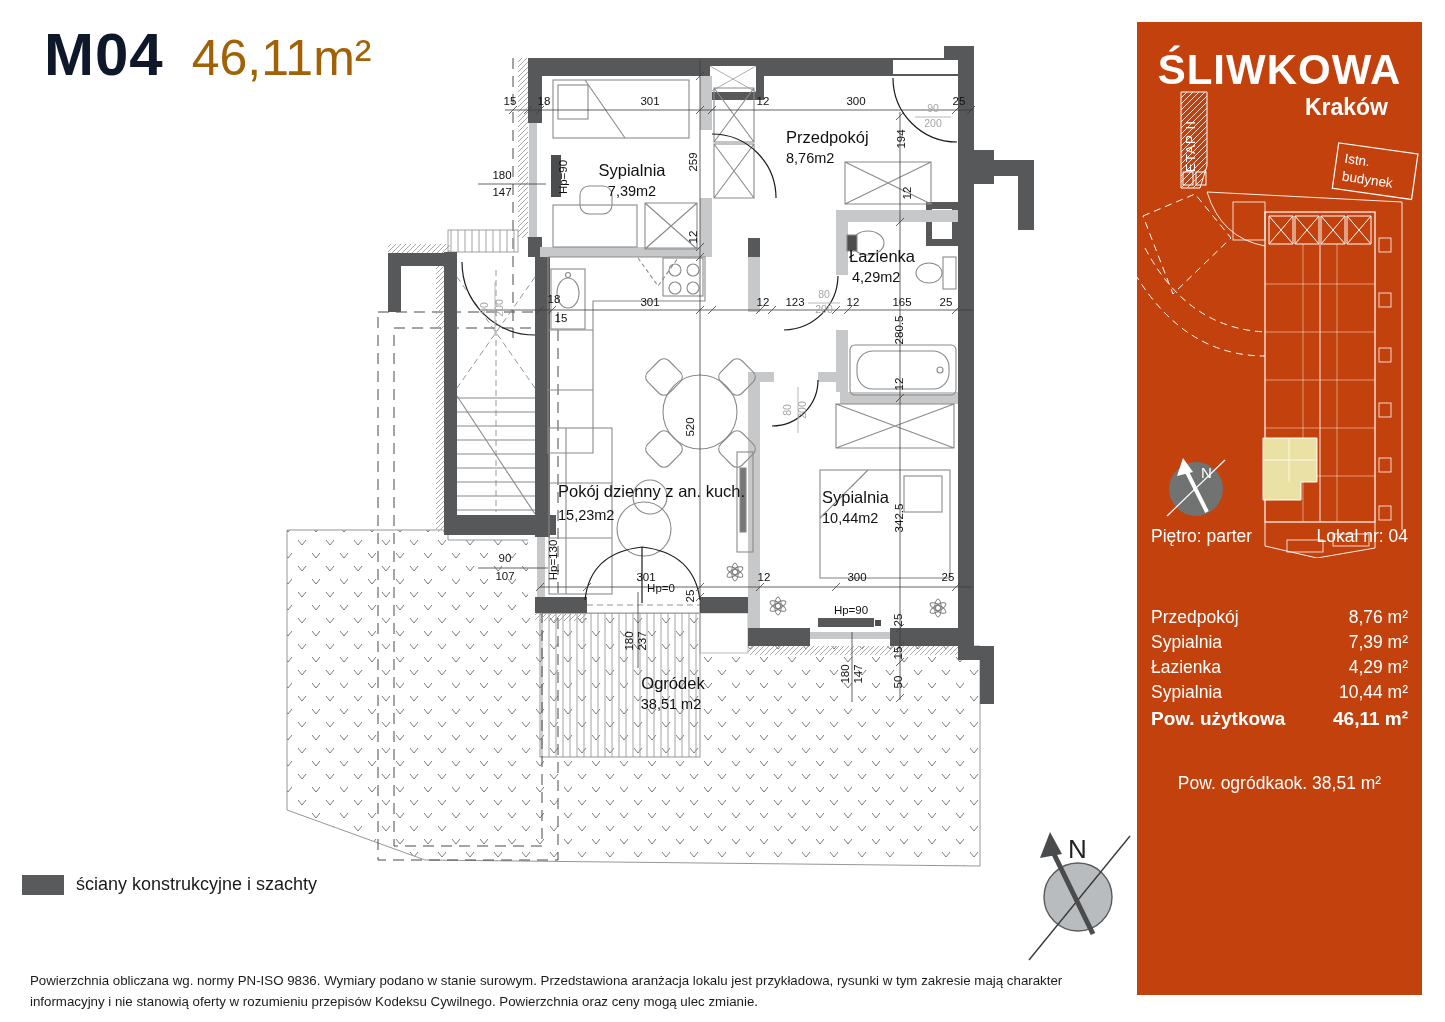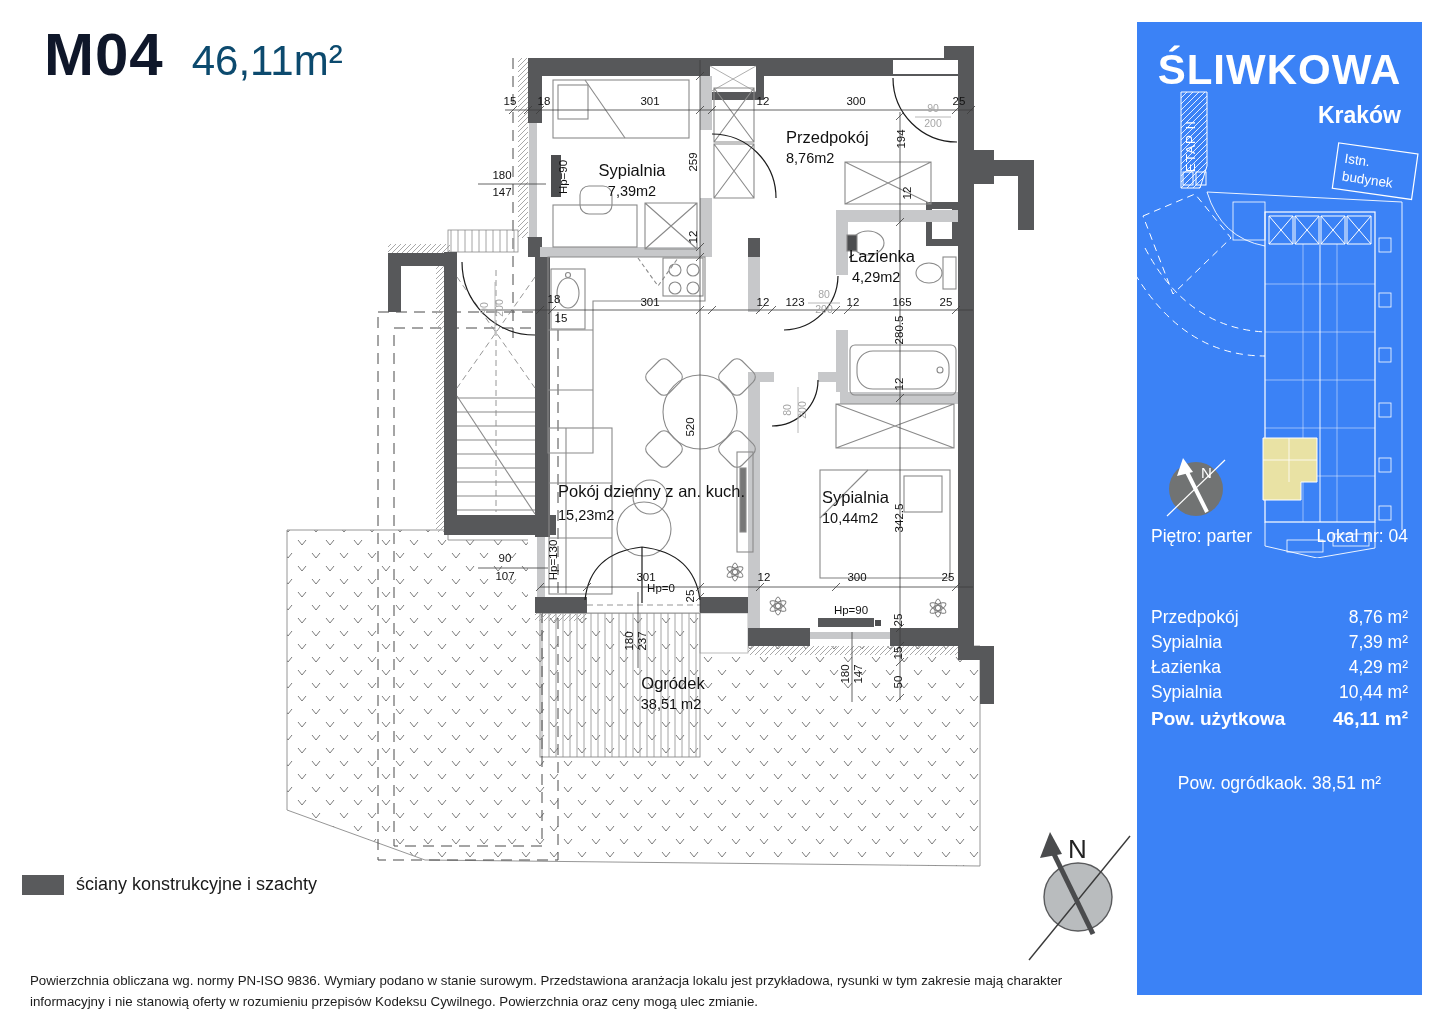--- a/index.html
+++ b/index.html
@@ -1,21 +1,21 @@
 <!DOCTYPE html>
 <html><head>
 <meta charset="utf-8">
 <style>
   html,body{margin:0;padding:0;}
   body{width:1445px;height:1022px;position:relative;background:#fff;
        font-family:"Liberation Sans",sans-serif;color:#1a1a1a;overflow:hidden;}
   
   .hdr{position:absolute;left:44px;top:20px;display:flex;align-items:baseline;gap:28px;}
   .hdr .code{font-size:60px;font-weight:900;color:#0f172a;letter-spacing:1px;}
-  .hdr .area{font-size:42px;font-weight:400;color:#0c4a6e;}
+  .hdr .area{font-size:50px;font-weight:400;color:#a16207;}
   
   #plan{position:absolute;left:0;top:0;}
   svg text{font-family:"Liberation Sans",sans-serif;}
   .dim{font-size:11.5px;fill:#111;text-anchor:middle;}
   .dim.gray{font-size:10.5px;fill:#a6a6a6;}
   .room-name{font-size:16.5px;fill:#111;}
   .room-area{font-size:14.5px;fill:#111;}
   .wallD{fill:#57585a;}
   .wallL{fill:#c7c8ca;}
   .furn{stroke:#8a8a8a;stroke-width:1.1;fill:none;}
@@ -28,23 +28,23 @@
   .legend{position:absolute;left:22px;top:874px;}
   .leg-row{display:flex;align-items:center;gap:12px;margin-bottom:6px;}
   .sw{width:42px;height:20px;}
   .sw.dark{background:#595a5c;}
   .sw.light{background:#c9cacb;}
   .leg-row span{font-size:18px;text-align:right;}
   
   .disclaimer{position:absolute;left:30px;top:958px;width:1085px;
               font-size:13.3px;line-height:1.6;color:#1c1c1c;margin-top:12px;}
   
-  .sidebar{position:absolute;left:1137px;top:22px;width:285px;height:973px;background:#3b82f6;}
+  .sidebar{position:absolute;left:1137px;top:22px;width:285px;height:973px;background:#c2410c;}
   .sb-title{margin-top:24px;text-align:center;color:#fff;font-size:42px;font-weight:bold;letter-spacing:1px;}
-  .sb-city{text-align:right;padding-right:21px;color:#fff;font-size:23px;font-weight:bold;margin-top:8px;}
+  .sb-city{text-align:right;padding-right:34px;color:#fff;font-size:23px;font-weight:bold;margin-top:0px;}
   #minimap{position:absolute;left:0;top:66px;pointer-events:none;}
   .sb-meta{position:absolute;left:0;top:504px;width:100%;display:flex;justify-content:space-between;
            box-sizing:border-box;padding:0 14px;color:#fff;font-size:17.5px;}
   .sb-list{position:absolute;left:0;top:583px;width:100%;box-sizing:border-box;padding:0 14px;color:#fff;}
   .sb-row{display:flex;justify-content:space-between;font-size:17.5px;line-height:25px;}
   .sb-row.total{font-weight:bold;font-size:19px;line-height:27px;}
   .sb-garden{position:absolute;left:0;top:751px;width:100%;box-sizing:border-box;padding:0 14px;
              display:flex;justify-content:center;color:#fff;font-size:17.5px;}
 </style>
 </head>

